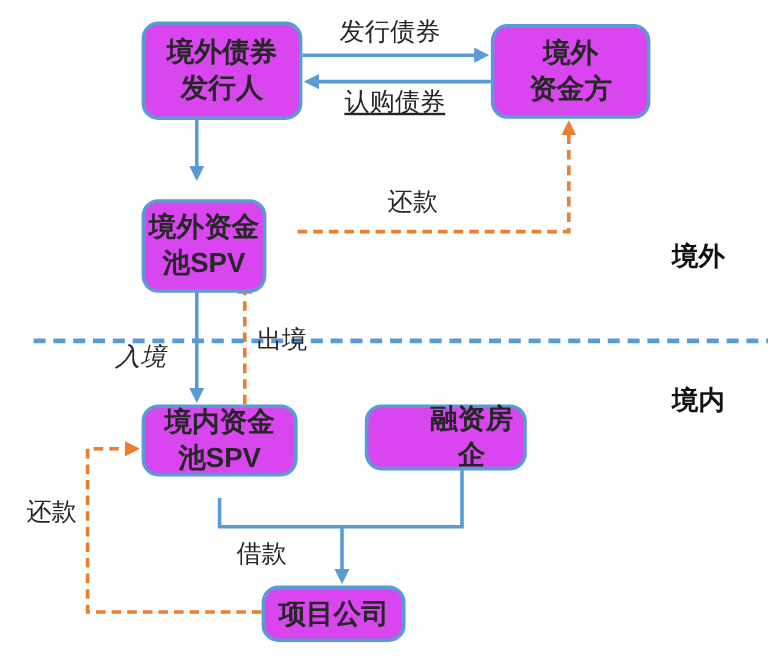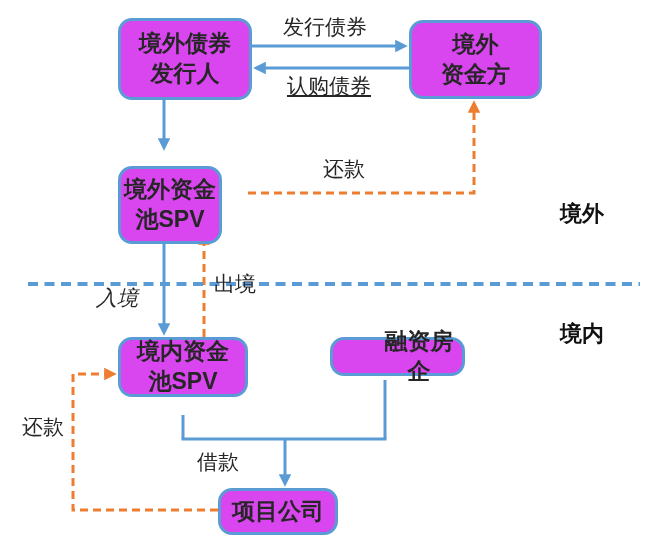--- a/index.html
+++ b/index.html
@@ -50,21 +50,21 @@
     font-size: 22px;
     font-weight: 700;
     color: #111111;
     white-space: nowrap;
   }
   
   .n-issuer   { left: 118px; top: 18px;  width: 134px; height: 82px; }
   .n-funder   { left: 409px; top: 20px;  width: 133px; height: 79px; }
   .n-offspv   { left: 118px; top: 152px; width: 104px; height: 78px; margin-top: 14px; }
   .n-onspv    { left: 118px; top: 337px; width: 130px; height: 60px; }
-  .n-devco    { left: 330px; top: 337px; width: 135px; height: 39px; padding-left: 43px; }
+  .n-devco    { left: 304px; top: 337px; width: 135px; height: 55px; padding-left: 43px; }
   .n-projco   { left: 218px; top: 488px; width: 120px; height: 47px; }
   
   .l-issue    { left: 283px; top: 15px; }
   .l-subscr   { left: 287px; top: 74px; text-decoration: underline; }
   .l-equity   { left: 67px;  top: 112px; }
   .l-repay1   { left: 323px; top: 157px; }
   .l-qflp1    { left: 69px;  top: 256px; }
   .l-qflp2    { left: 96px;  top: 286px; font-style: italic; }
   .l-out      { left: 214px; top: 272px; }
   .l-loan     { left: 197px; top: 450px; }

